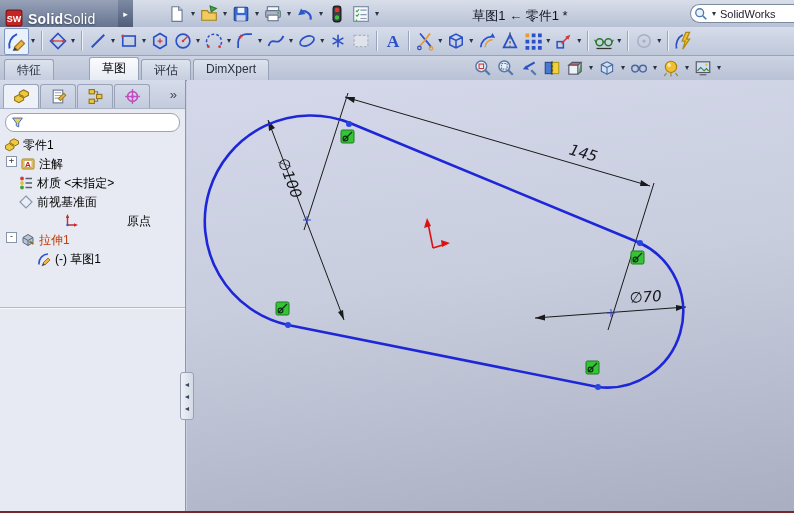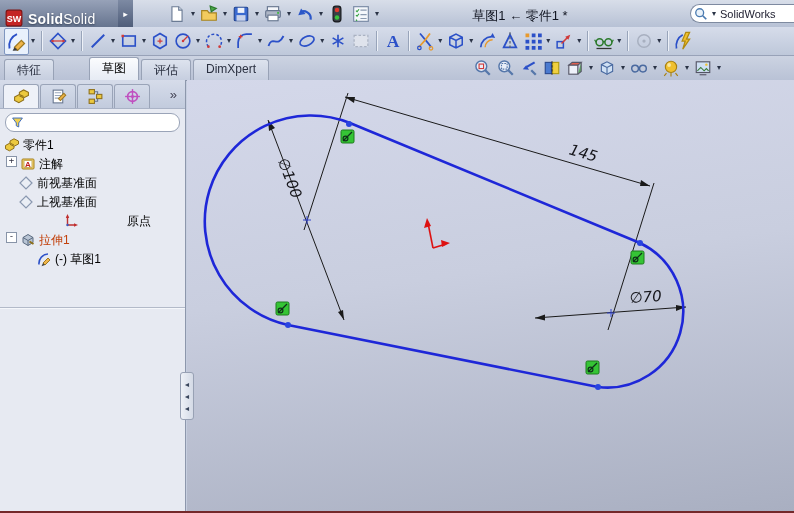--- a/index.html
+++ b/index.html
@@ -462,33 +462,36 @@
             <rect x="4" y="4.5" width="8" height="7" fill="#fff" stroke="#c8b060"></rect>
             <text x="8" y="11" text-anchor="middle" font-size="8" font-weight="bold" fill="#c02020">A</text>
           </svg>
         </span>
       <span class="tlabel">注解</span>
     </div>
     <div class="tree-row" style="padding-left:3px;">
       <span class="exp-spacer"></span>
       <span class="ticon">
           <svg width="16" height="16" viewBox="0 0 16 16">
-            <polygon points="8,2 14,8 8,14 2,8" fill="#eef2f8" fill-opacity="0.5" stroke="#8a98b0" stroke-width="1.2"></polygon>
+            <circle cx="4" cy="3.5" r="1.9" fill="#d04040"></circle>
+            <circle cx="4" cy="8" r="1.9" fill="#e8c030"></circle>
+            <circle cx="4" cy="12.5" r="1.9" fill="#40a040"></circle>
+            <path d="M7.5 3.5H14M7.5 8H14M7.5 12.5H14" stroke="#556070" stroke-width="1.4"></path>
           </svg>
         </span>
-      <span class="tlabel">前视基准面</span>
+      <span class="tlabel">材质 &lt;未指定&gt;</span>
     </div>
     <div class="tree-row" style="padding-left:3px;">
       <span class="exp-spacer"></span>
       <span class="ticon">
           <svg width="16" height="16" viewBox="0 0 16 16">
             <polygon points="8,2 14,8 8,14 2,8" fill="#eef2f8" fill-opacity="0.5" stroke="#8a98b0" stroke-width="1.2"></polygon>
           </svg>
         </span>
-      <span class="tlabel">上视基准面</span>
+      <span class="tlabel">前视基准面</span>
     </div>
     <div class="tree-row" style="padding-left:3px;gap:48px;">
       <span class="exp-spacer"></span>
       <span class="ticon">
           <svg width="16" height="16" viewBox="0 0 16 16">
             <path d="M4.5 3 V12 H13" fill="none" stroke="#c03030" stroke-width="1.4"></path>
             <polygon points="4.5,1 2.8,5 6.2,5" fill="#c03030"></polygon>
             <polygon points="15,12 11,10.3 11,13.7" fill="#c03030"></polygon>
             <circle cx="4.5" cy="12" r="1.2" fill="#3a5ac0"></circle>
           </svg>

